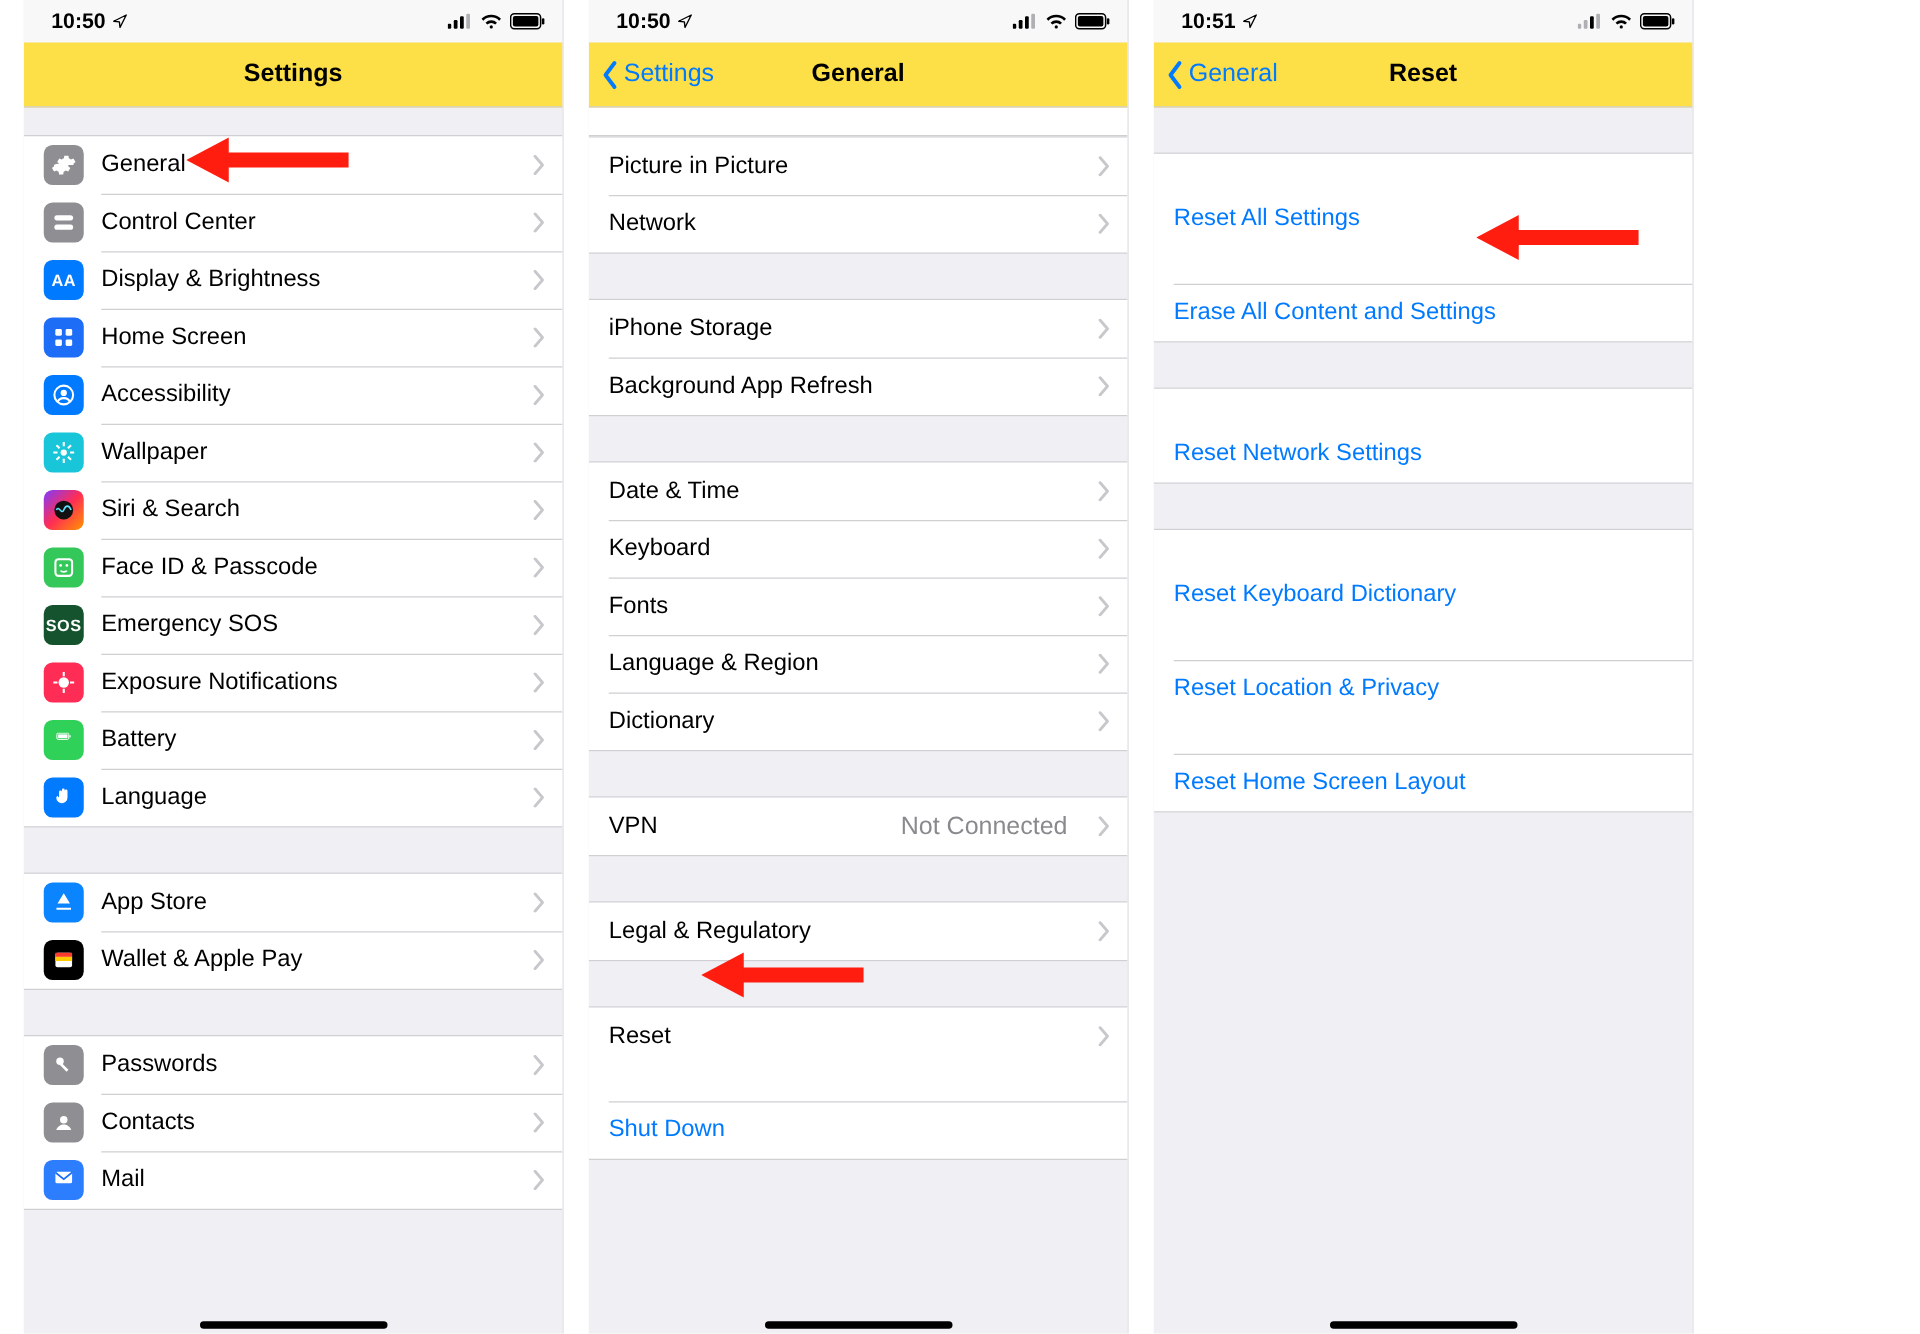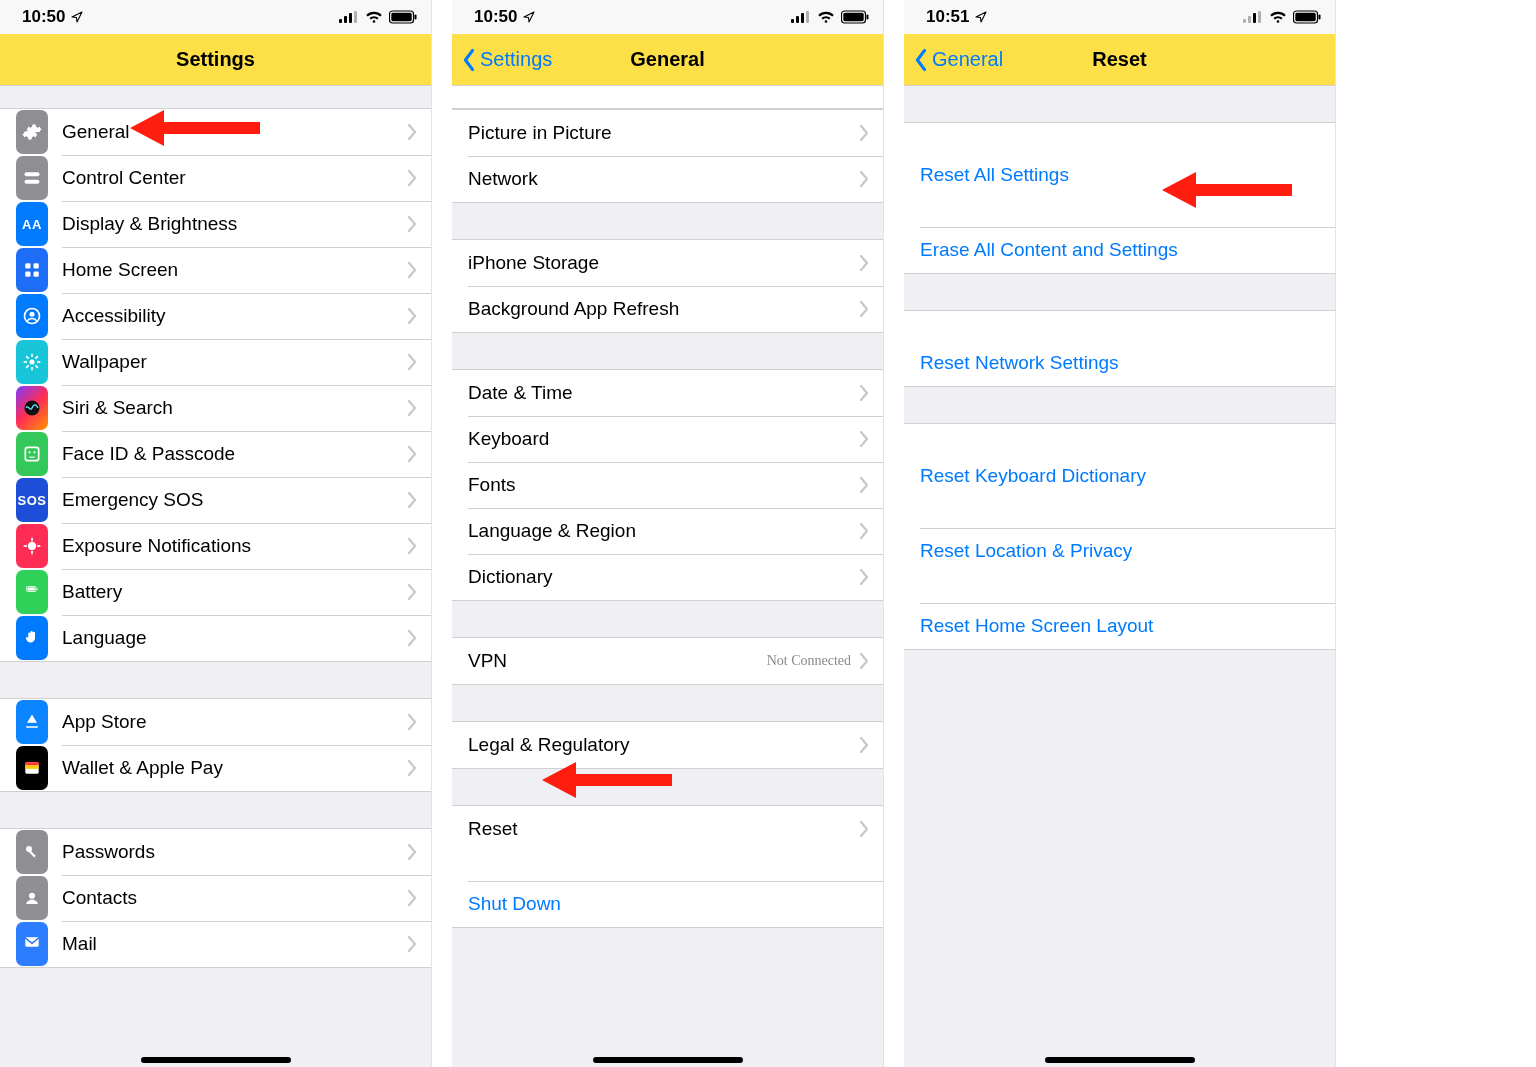--- a/index.html
+++ b/index.html
@@ -8,20 +8,21 @@
     height: 1067px;
     font-family: -apple-system, "Helvetica Neue", Arial, sans-serif;
     background: #fff;
     color: #000;
     overflow: hidden;
   }
   .stage {
     display: flex;
     width: 1536px;
     height: 1067px;
+    padding-left: 19px;
   }
   .pane {
     position: relative;
     width: 432px;          
     flex: 0 0 432px;
     background: #efeff4;
     border-right: 1px solid rgba(0,0,0,.05);
     overflow: hidden;
   }
   .gap {
@@ -95,54 +96,53 @@
     position: absolute;
     top: 0;
     left: 62px;            
     right: 0;
     height: 1px;
     background: #d0d0d3;
   }
   .list.noicon .row + .row::before { left: 16px; }
   .row .icon {
     width: 32px;
-    height: 44px;
+    height: 32px;
     border-radius: 7px;
     margin-right: 14px;
     flex: 0 0 32px;
     display: flex;
     align-items: center;
     justify-content: center;
     color: #fff;
     font-size: 15px;
     font-weight: 700;
   }
   .row .label { flex: 1 1 auto; }
   .row .value {
     color: #8a8a8e;
-    font-size: 14px;
-    margin-right: 8px;
-    font-family: Liberation Serif, serif;
+    font-size: 20px;
+    margin-right: 24px;
   }
   .row .chev {
     color: #c7c7cc;
     flex: 0 0 auto;
   }
   .row.link { color: #007aff; margin-top: 29px; }
 
   .chev svg { width: 10px; height: 16px; display: block; }
 
   
   .ic-grey    { background: #8e8e93; }
   .ic-blue    { background: #007aff; }
   .ic-blue2   { background: #0a84ff; }
   .ic-blue3   { background: #2c7eff; }
   .ic-blue4   { background: #1e6df6; }
   .ic-teal    { background: #19c5d9; }
-  .ic-red     { background: #1d4ed8; }
+  .ic-red     { background: #14532d; }
   .ic-pink    { background: #ff2d55; }
   .ic-green   { background: #34c759; }
   .ic-green2  { background: #30d158; }
   .ic-black   { background: #000; }
   .ic-purple  { background: linear-gradient(135deg,#7f3bff,#ff2d55,#ff9500); }
 
   .ic-text { font-size: 13px; letter-spacing: .5px; }
 
   
   .callout {

